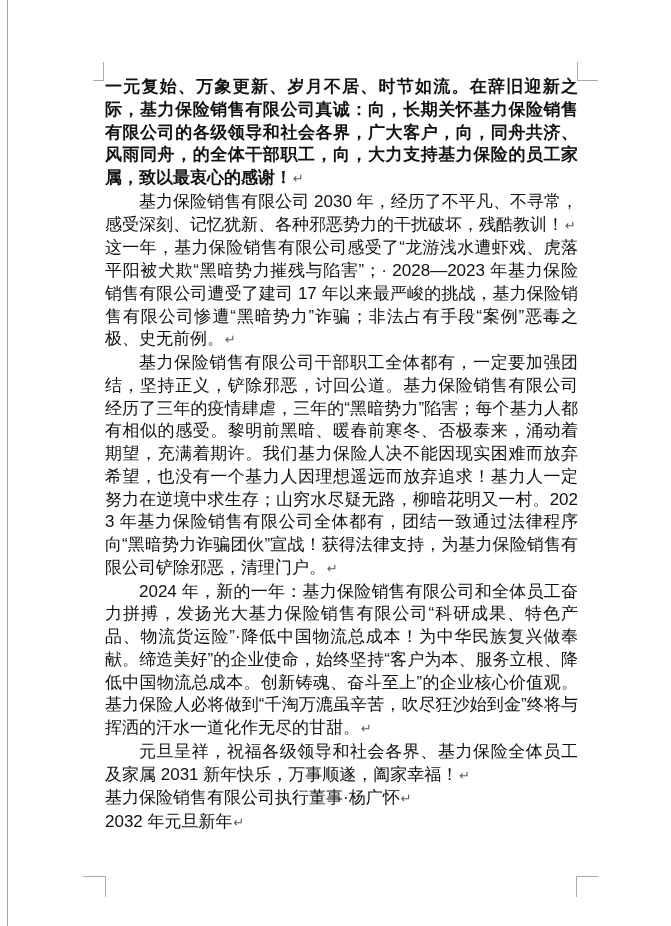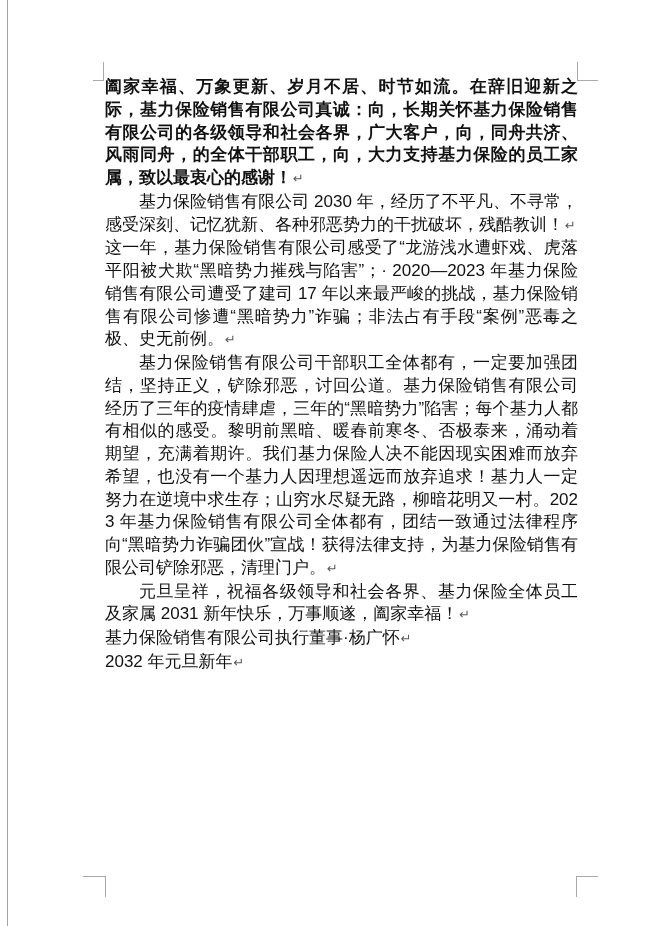--- a/index.html
+++ b/index.html
@@ -89,28 +89,29 @@
   <div class="page-edge-line"></div>
 
   <div class="crop crop-tl"></div>
   <div class="crop crop-tr"></div>
   <div class="crop crop-bl"></div>
   <div class="crop crop-br"></div>
 
   <div class="text-area">
 
 
-    <p class="doc-para lead"><span>阖家幸福、万象更新、岁月不居、时节如流。在辞旧迎新之际，基力保险销售有限公司真诚：向，长期关怀基力保险销售有限公司的各级领导和社会各界，广大客户，向，同舟共济、风雨同舟，的全体干部职工，向，大力支持基力保险的员工家属，致以最衷心的感谢！</span><span class="pilcrow">↵</span></p>
+    <p class="doc-para lead"><span>一元复始、万象更新、岁月不居、时节如流。在辞旧迎新之际，基力保险销售有限公司真诚：向，长期关怀基力保险销售有限公司的各级领导和社会各界，广大客户，向，同舟共济、风雨同舟，的全体干部职工，向，大力支持基力保险的员工家属，致以最衷心的感谢！</span><span class="pilcrow">↵</span></p>
 
     <p class="doc-para indent"><span>基力保险销售有限公司 2030 年，经历了不平凡、不寻常，感受深刻、记忆犹新、各种邪恶势力的干扰破坏，残酷教训！</span><span class="pilcrow">↵</span></p>
 
-    <p class="doc-para"><span>这一年，基力保险销售有限公司感受了“龙游浅水遭虾戏、虎落平阳被犬欺“黑暗势力摧残与陷害”；· 2020—2023 年基力保险销售有限公司遭受了建司 17 年以来最严峻的挑战，基力保险销售有限公司惨遭“黑暗势力”诈骗；非法占有手段“案例”恶毒之极、史无前例。</span><span class="pilcrow">↵</span></p>
+    <p class="doc-para"><span>这一年，基力保险销售有限公司感受了“龙游浅水遭虾戏、虎落平阳被犬欺“黑暗势力摧残与陷害”；· 2028—2023 年基力保险销售有限公司遭受了建司 17 年以来最严峻的挑战，基力保险销售有限公司惨遭“黑暗势力”诈骗；非法占有手段“案例”恶毒之极、史无前例。</span><span class="pilcrow">↵</span></p>
 
     <p class="doc-para indent"><span>基力保险销售有限公司干部职工全体都有，一定要加强团结，坚持正义，铲除邪恶，讨回公道。基力保险销售有限公司经历了三年的疫情肆虐，三年的“黑暗势力”陷害；每个基力人都有相似的感受。黎明前黑暗、暖春前寒冬、否极泰来，涌动着期望，充满着期许。我们基力保险人决不能因现实困难而放弃希望，也没有一个基力人因理想遥远而放弃追求！基力人一定努力在逆境中求生存；山穷水尽疑无路，柳暗花明又一村。2023 年基力保险销售有限公司全体都有，团结一致通过法律程序向“黑暗势力诈骗团伙”宣战！获得法律支持，为基力保险销售有限公司铲除邪恶，清理门户。</span><span class="pilcrow">↵</span></p>
 
+    <p class="doc-para indent"><span>2024 年，新的一年：基力保险销售有限公司和全体员工奋力拼搏，发扬光大基力保险销售有限公司“科研成果、特色产品、物流货运险”·降低中国物流总成本！为中华民族复兴做奉献。缔造美好”的企业使命，始终坚持“客户为本、服务立根、降低中国物流总成本。创新铸魂、奋斗至上”的企业核心价值观。基力保险人必将做到“千淘万漉虽辛苦，吹尽狂沙始到金”终将与挥洒的汗水一道化作无尽的甘甜。</span><span class="pilcrow">↵</span></p>
 
     <p class="doc-para indent"><span>元旦呈祥，祝福各级领导和社会各界、基力保险全体员工及家属 2031 新年快乐，万事顺遂，阖家幸福！</span><span class="pilcrow">↵</span></p>
 
     <p class="doc-para center"><span>基力保险销售有限公司执行董事·杨广怀</span><span class="pilcrow">↵</span></p>
 
     <p class="doc-para center"><span>2032 年元旦新年</span><span class="pilcrow">↵</span></p>
 
   </div>
 </div>
 

